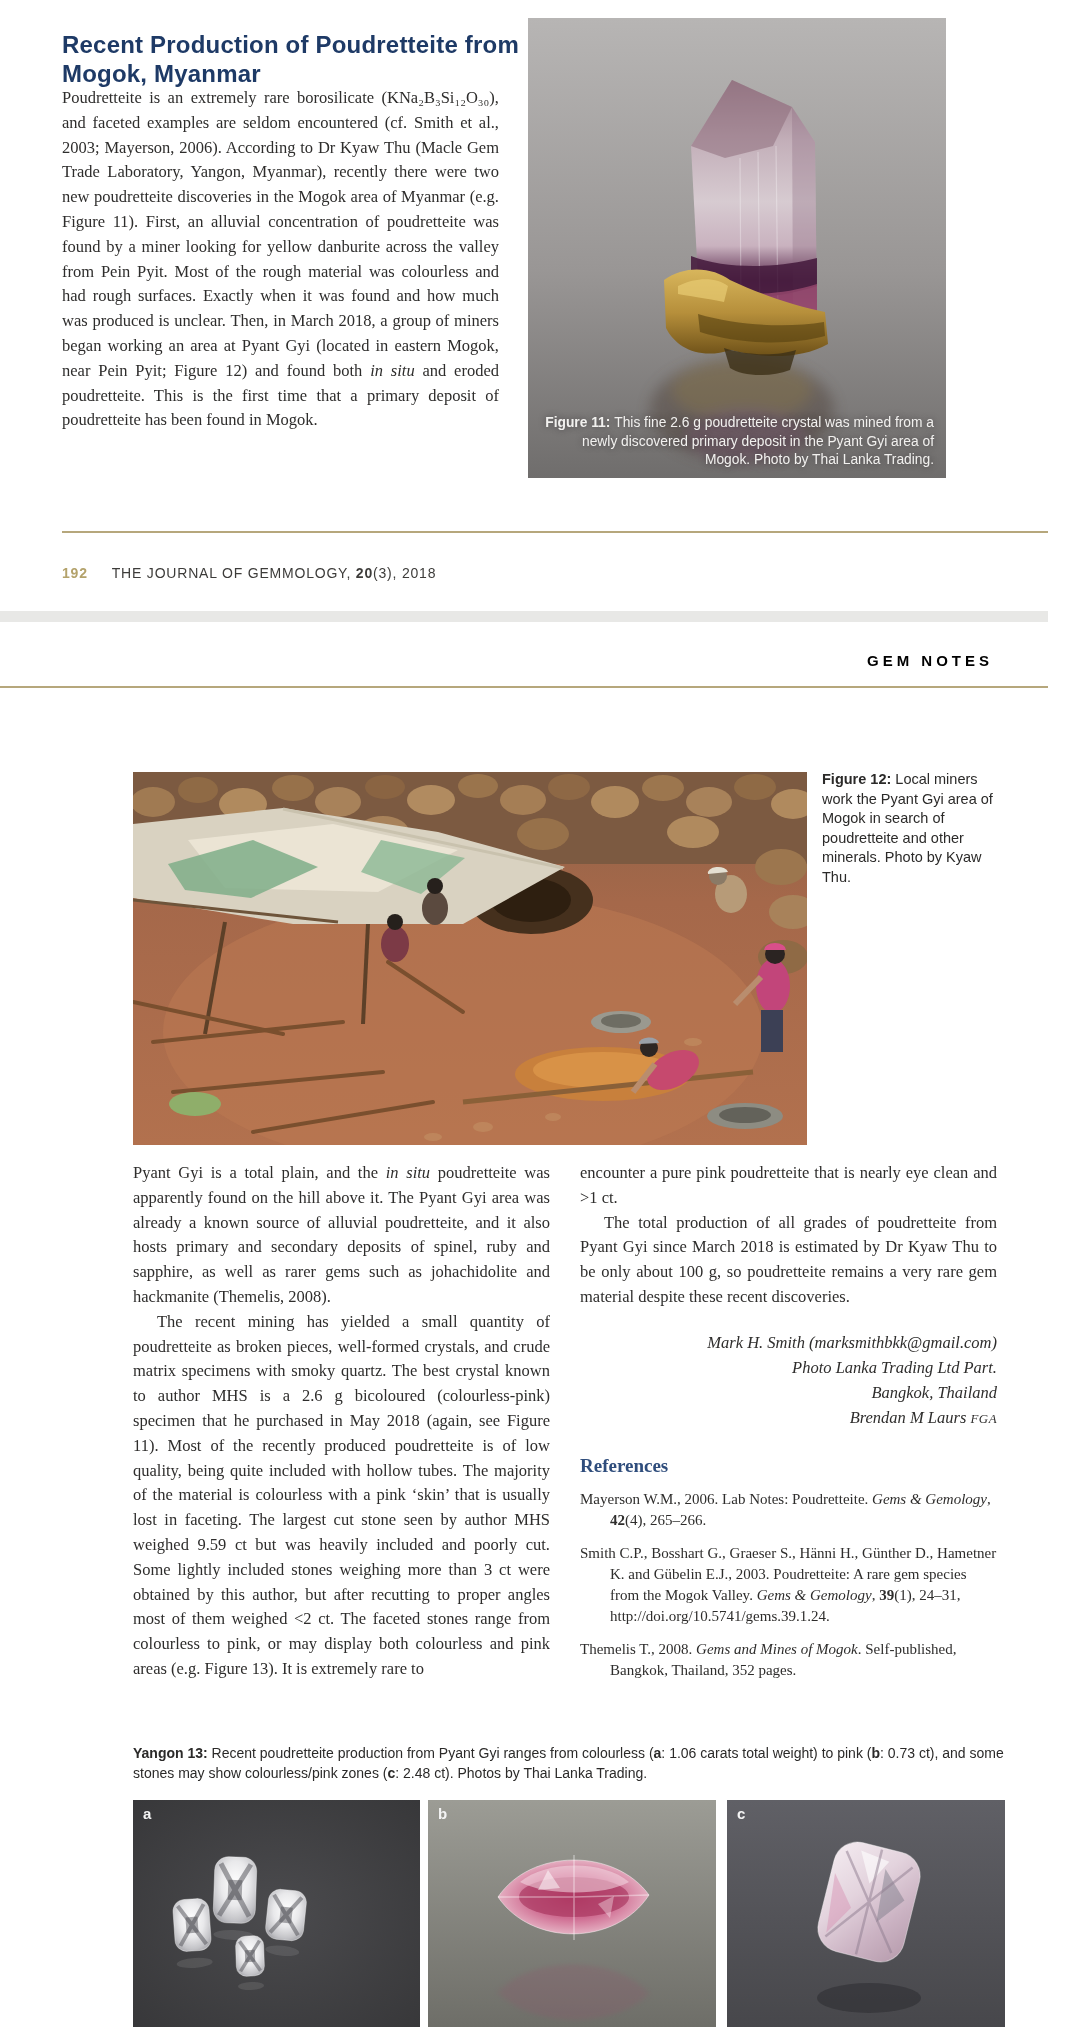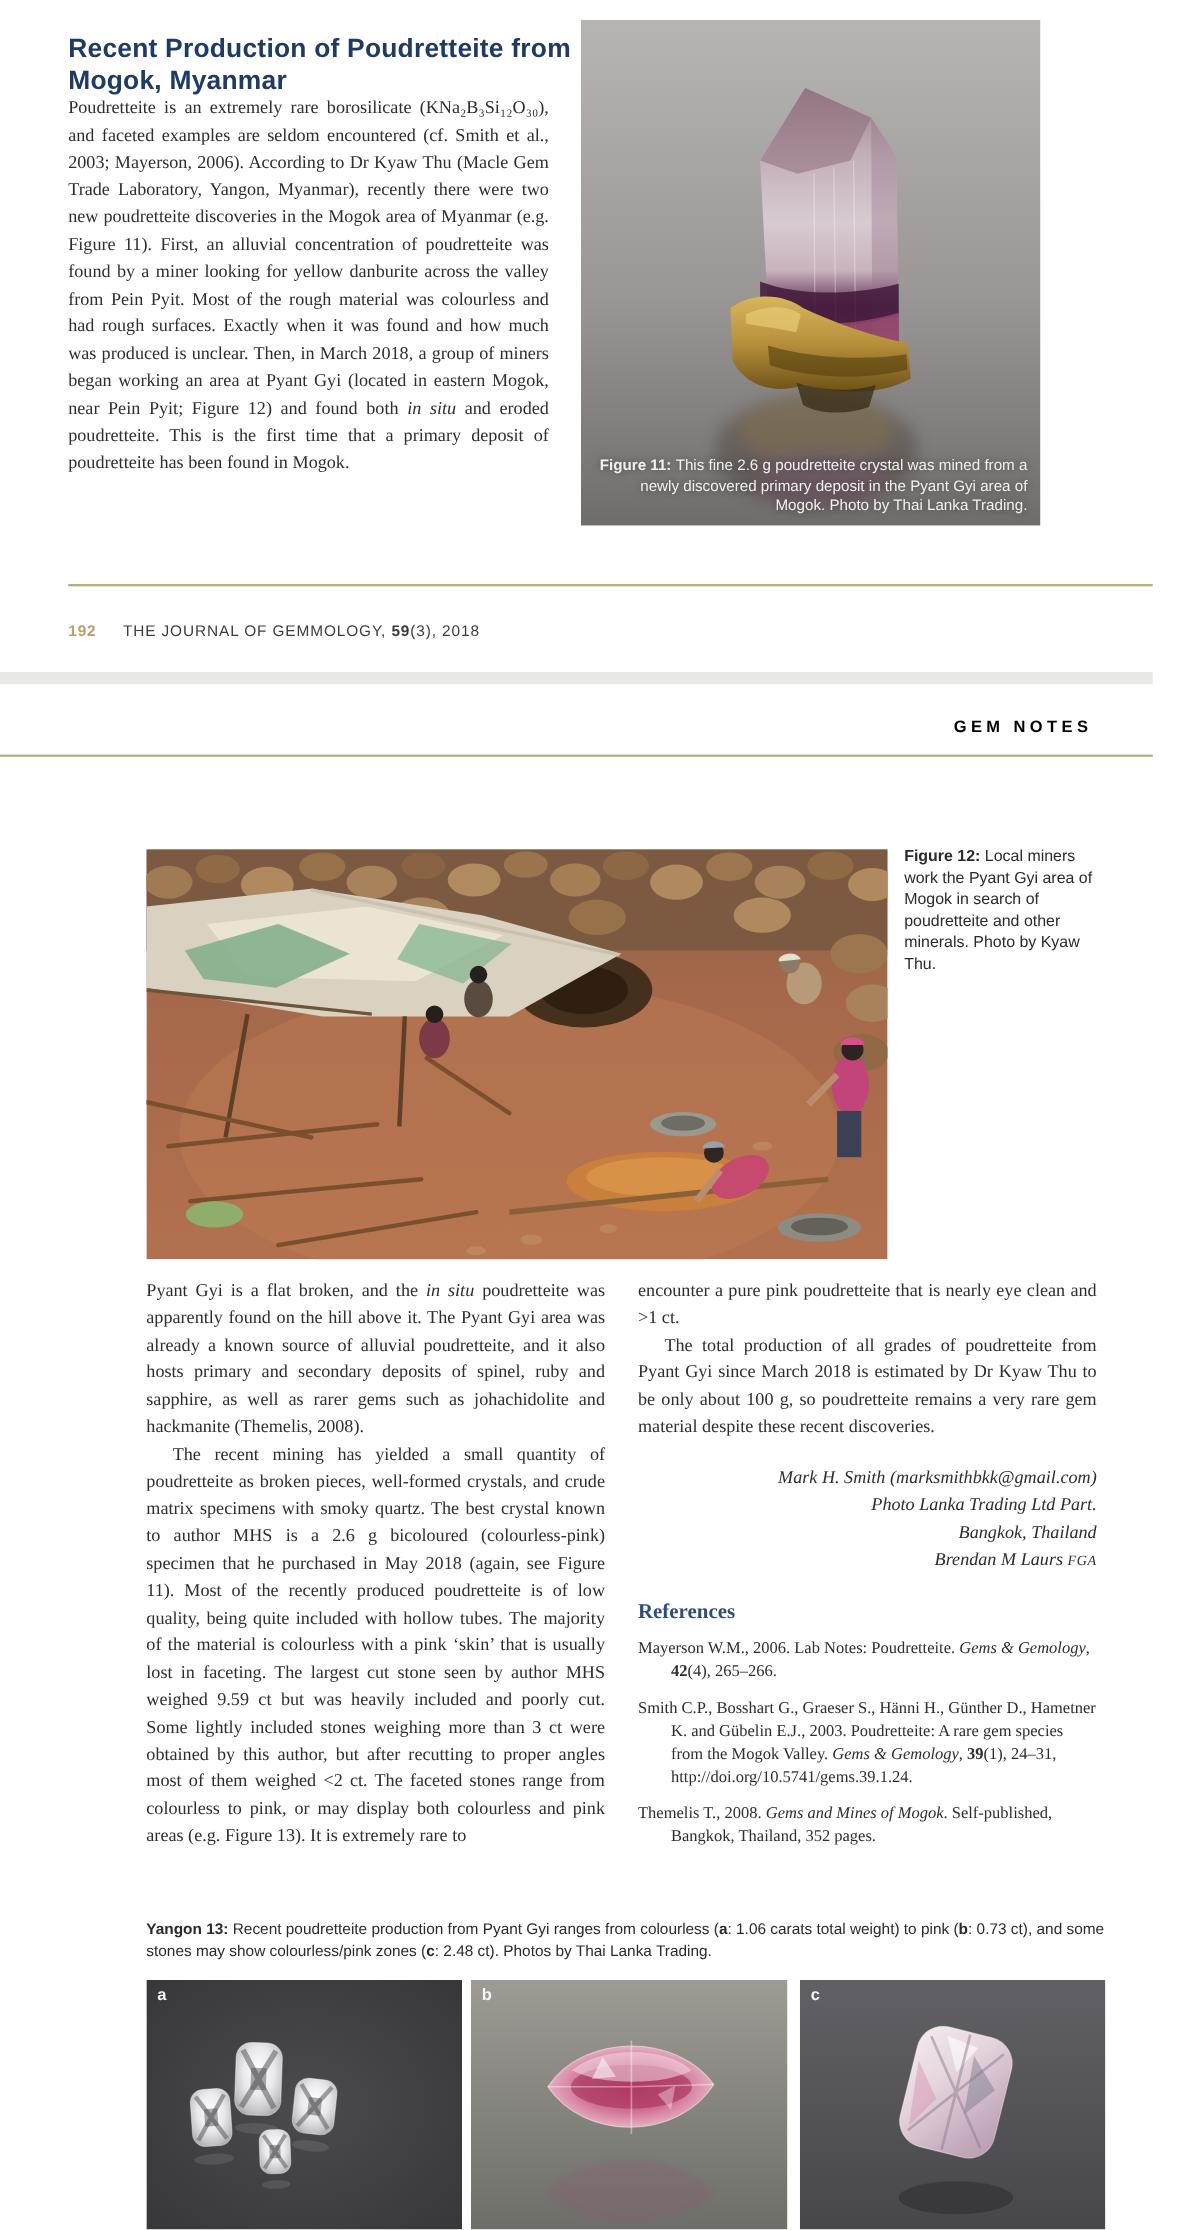--- a/index.html
+++ b/index.html
@@ -110,21 +110,21 @@
       <path d="M170,296 C210,308 260,310 296,304 L297,318 C260,328 210,326 172,314 Z" fill="#55400f" opacity=".6"></path>
       <path d="M150,268 C170,258 190,260 200,268 L196,284 C176,280 160,278 150,276 Z" fill="#e8cc74" opacity=".7"></path>
       <path d="M196,330 C220,338 250,338 268,332 L262,352 C240,360 214,358 202,350 Z" fill="#3c2f16" opacity=".8"></path>
     </svg>
     <figcaption class="fig11cap"><span class="b">Figure 11: </span><span>This fine 2.6 g poudretteite crystal was mined from a newly discovered primary deposit in the Pyant Gyi area of Mogok. Photo by Thai Lanka Trading.</span></figcaption>
   </figure>
 
   <div class="abs rule footer-rule"></div>
   <div class="abs footer">
     <span class="pgnum">192</span>
-    <span><span>THE JOURNAL OF GEMMOLOGY,  </span><span class="b">59</span><span>(3), 2018</span></span>
+    <span><span>THE JOURNAL OF GEMMOLOGY,  </span><span class="b">20</span><span>(3), 2018</span></span>
   </div>
 
   <div class="abs page-gap"></div>
   <div class="abs edge-card edge1"></div>
   <div class="abs edge-card edge2"></div>
 
   <div class="abs gemnotes">GEM NOTES</div>
   <div class="abs rule header-rule"></div>
 
   <figure class="abs fig12">
@@ -208,21 +208,21 @@
         <ellipse cx="350" cy="355" rx="10" ry="5"></ellipse>
           <ellipse cx="420" cy="345" rx="8" ry="4"></ellipse>
         <ellipse cx="300" cy="365" rx="9" ry="4"></ellipse>
           <ellipse cx="560" cy="270" rx="9" ry="4"></ellipse>
       </g>
     </svg>
   </figure>
   <aside class="abs fig12cap"><span class="b">Figure 12: </span><span>Local miners work the Pyant Gyi area of Mogok in search of poudretteite and other minerals. Photo by Kyaw Thu.</span></aside>
 
   <div class="abs col colL">
-    <p><span>Pyant Gyi is a flat broken, and the </span><span class="i">in situ</span><span> poudretteite was apparently found on the hill above it. The Pyant Gyi area was already a known source of alluvial poudretteite, and it also hosts primary and secondary deposits of spinel, ruby and sapphire, as well as rarer gems such as johachidolite and hackmanite (Themelis, 2008).</span></p>
+    <p><span>Pyant Gyi is a total plain, and the </span><span class="i">in situ</span><span> poudretteite was apparently found on the hill above it. The Pyant Gyi area was already a known source of alluvial poudretteite, and it also hosts primary and secondary deposits of spinel, ruby and sapphire, as well as rarer gems such as johachidolite and hackmanite (Themelis, 2008).</span></p>
     <p class="ind">The recent mining has yielded a small quantity of poudretteite as broken pieces, well-formed crystals, and crude matrix specimens with smoky quartz. The best crystal known to author MHS is a 2.6 g bicoloured (colourless-pink) specimen that he purchased in May 2018 (again, see Figure 11). Most of the recently produced poudretteite is of low quality, being quite included with hollow tubes. The majority of the material is colourless with a pink ‘skin’ that is usually lost in faceting. The largest cut stone seen by author MHS weighed 9.59 ct but was heavily included and poorly cut. Some lightly included stones weighing more than 3 ct were obtained by this author, but after recutting to proper angles most of them weighed &lt;2 ct. The faceted stones range from colourless to pink, or may display both colourless and pink areas (e.g. Figure 13). It is extremely rare to</p>
   </div>
 
   <div class="abs col colR">
     <p>encounter a pure pink poudretteite that is nearly eye clean and &gt;1 ct.</p>
     <p class="ind">The total production of all grades of poudretteite from Pyant Gyi since March 2018 is estimated by Dr Kyaw Thu to be only about 100 g, so poudretteite remains a very rare gem material despite these recent discoveries.</p>
     <div class="authors">
       <div>Mark H. Smith (marksmithbkk@gmail.com)</div>
       <div>Photo Lanka Trading Ltd Part.</div>
       <div>Bangkok, Thailand</div>

